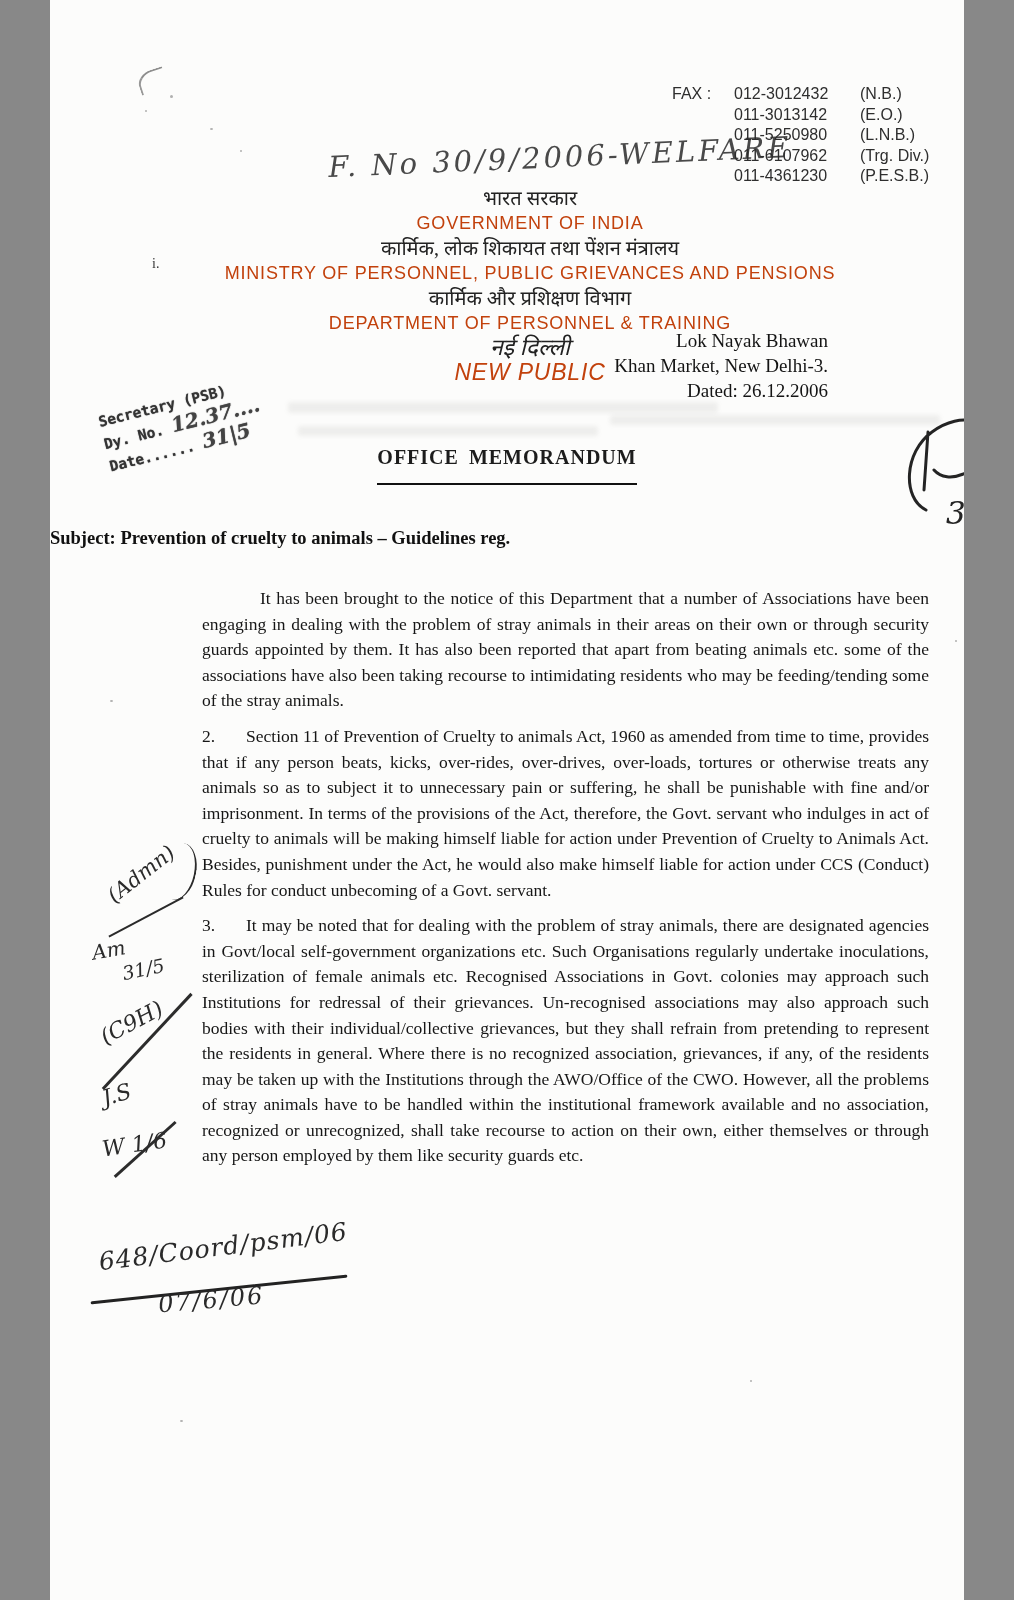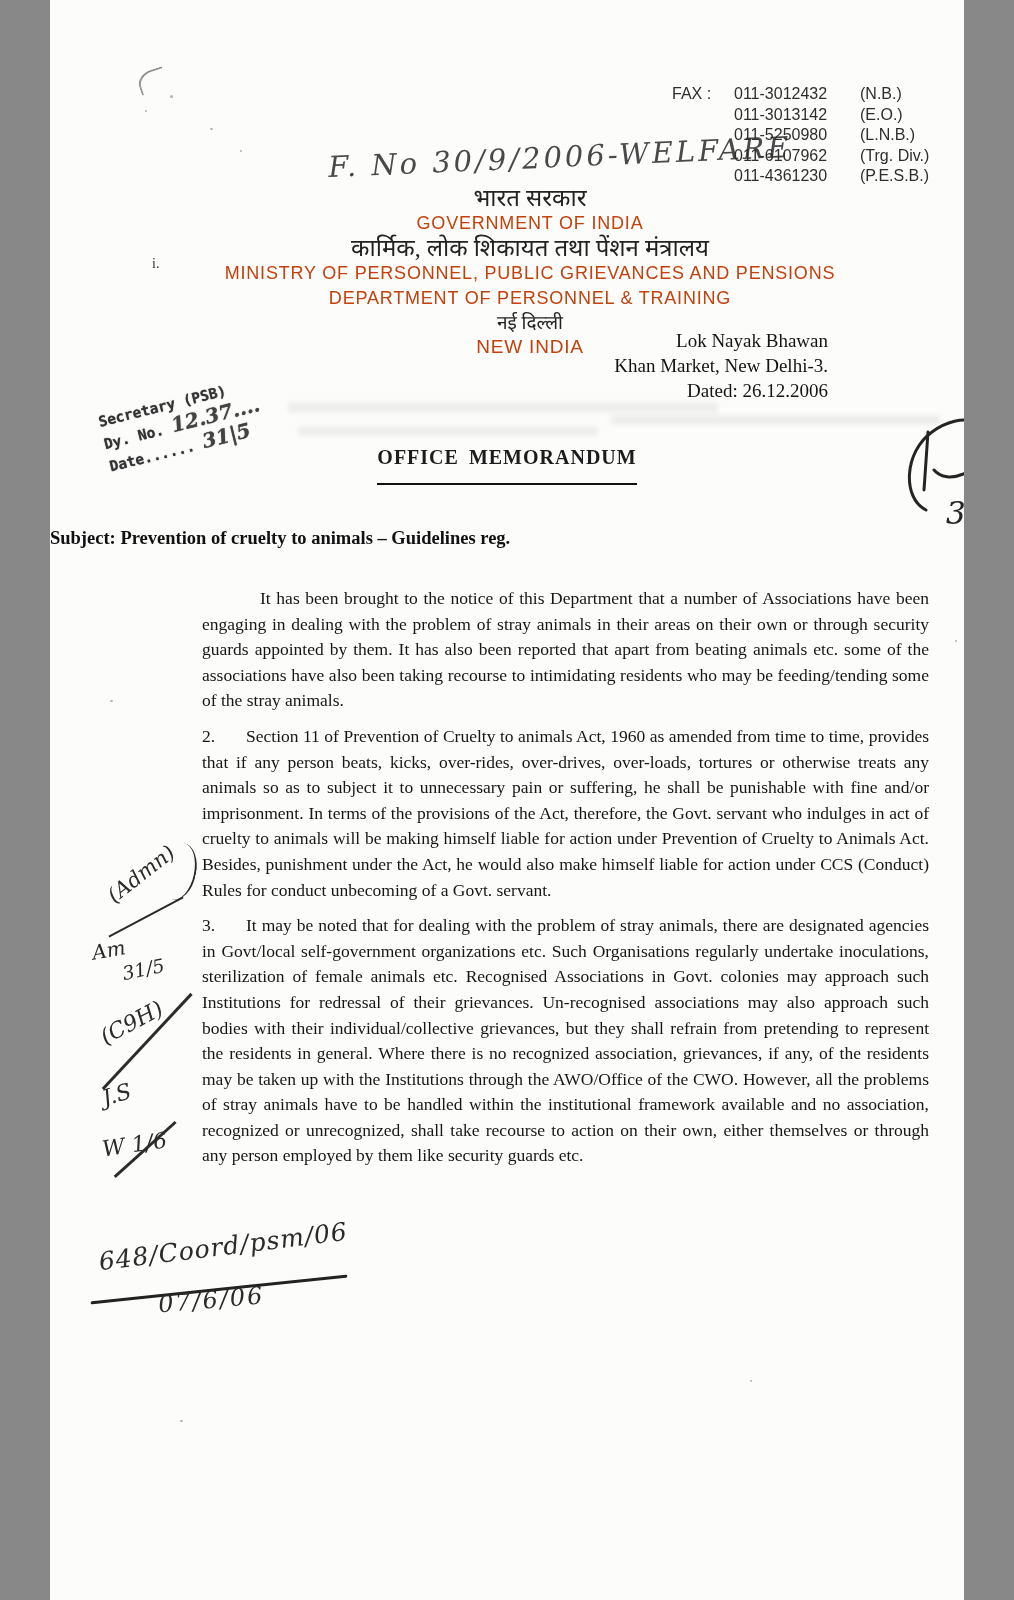--- a/index.html
+++ b/index.html
@@ -31,26 +31,26 @@
     position:absolute;left:278px;top:140px;
     font-size:29px;letter-spacing:3px;
     transform:rotate(-2.5deg);
     opacity:.85;
   }
   
   .letterhead{
     position:absolute;left:90px;top:186px;width:780px;
     text-align:center;
   }
-  .lh-hi{font-size:24px;line-height:25px;color:#222;}
+  .lh-hi{font-size:20px;line-height:25px;color:#222;}
   .lh-en{
     font-family:"Liberation Sans", sans-serif;
     font-size:18px;line-height:25px;letter-spacing:.8px;color:#c2410c;
   }
-  .lh-city{font-size:19px;line-height:24px;}
+  .lh-city{font-size:23px;line-height:24px;font-style:italic;}
   
   .address-block{
     position:absolute;right:136px;top:328px;
     text-align:right;font-size:19px;line-height:25px;color:#141414;
   }
   
   .stamp{
     position:absolute;left:52px;top:392px;
     transform:rotate(-14deg);
     font-family:"DejaVu Sans Mono", monospace;
@@ -154,21 +154,21 @@
   <div class="speck" style="left:945px;top:1060px;width:2px;height:3px;"></div>
   <div class="speck" style="left:130px;top:1420px;width:3px;height:2px;"></div>
   <div class="speck" style="left:700px;top:1380px;width:2px;height:2px;"></div>
   <div class="ghost" style="left:238px;top:402px;width:430px;height:11px;"></div>
   <div class="ghost" style="left:248px;top:426px;width:300px;height:10px;"></div>
   <div class="ghost" style="left:560px;top:415px;width:330px;height:10px;"></div>
 
   <div class="fax-block">
     <div class="fax-row">
       <span class="fax-label">FAX :</span>
-      <span class="fax-number">011-3012432</span>
+      <span class="fax-number">012-3012432</span>
       <span class="fax-dept">(N.B.)</span>
     </div>
     <div class="fax-row">
       <span class="fax-label"></span>
       <span class="fax-number">011-3013142</span>
       <span class="fax-dept">(E.O.)</span>
     </div>
     <div class="fax-row">
       <span class="fax-label"></span>
       <span class="fax-number">011-5250980</span>
@@ -186,23 +186,24 @@
     </div>
   </div>
 
   <div class="hand file-no">F. No 30/9/2006-WELFARE</div>
 
   <div class="letterhead">
     <div class="lh-hi">भारत सरकार</div>
     <div class="lh-en">GOVERNMENT OF INDIA</div>
     <div class="lh-hi">कार्मिक, लोक शिकायत तथा पेंशन मंत्रालय</div>
     <div class="lh-en">MINISTRY OF PERSONNEL, PUBLIC GRIEVANCES AND PENSIONS</div>
+    <div class="lh-hi">कार्मिक और प्रशिक्षण विभाग</div>
     <div class="lh-en">DEPARTMENT OF PERSONNEL &amp; TRAINING</div>
     <div class="lh-hi lh-city">नई दिल्ली</div>
-    <div class="lh-en lh-city">NEW INDIA</div>
+    <div class="lh-en lh-city">NEW PUBLIC</div>
   </div>
 
   <div class="address-block">
     <div>Lok Nayak Bhawan</div>
     <div>Khan Market, New Delhi-3.</div>
     <div>Dated: 26.12.2006</div>
   </div>
 
   <div class="stamp">
     <div>Secretary (PSB)</div>

